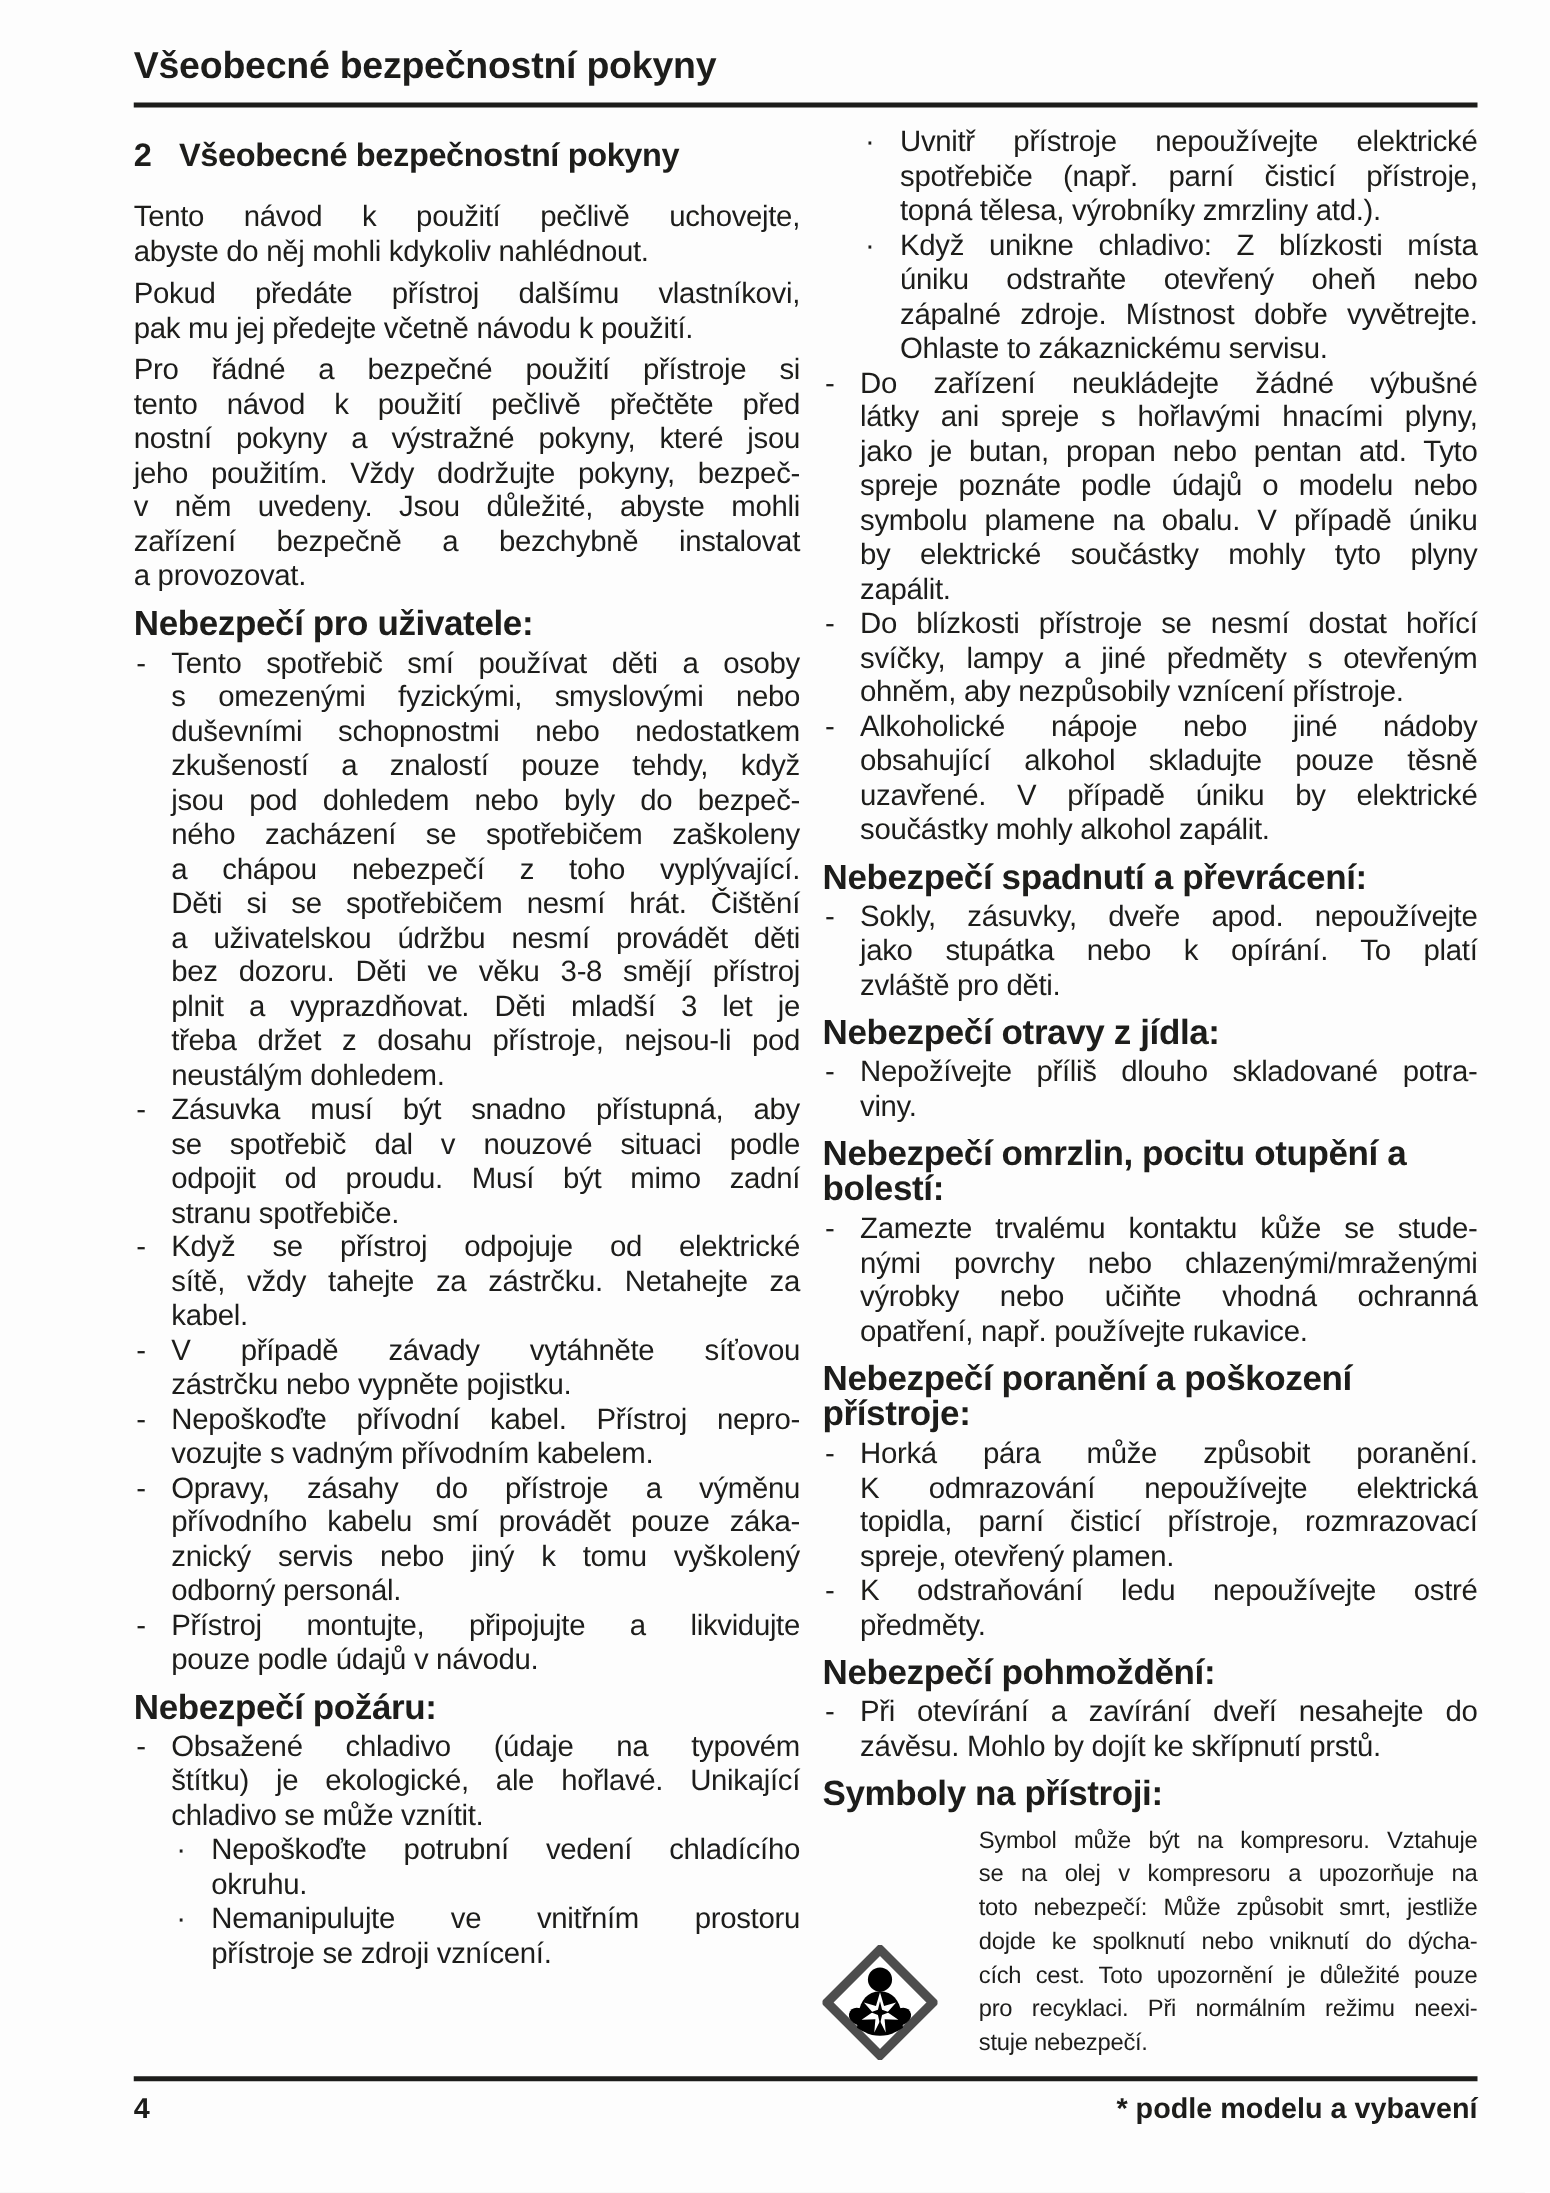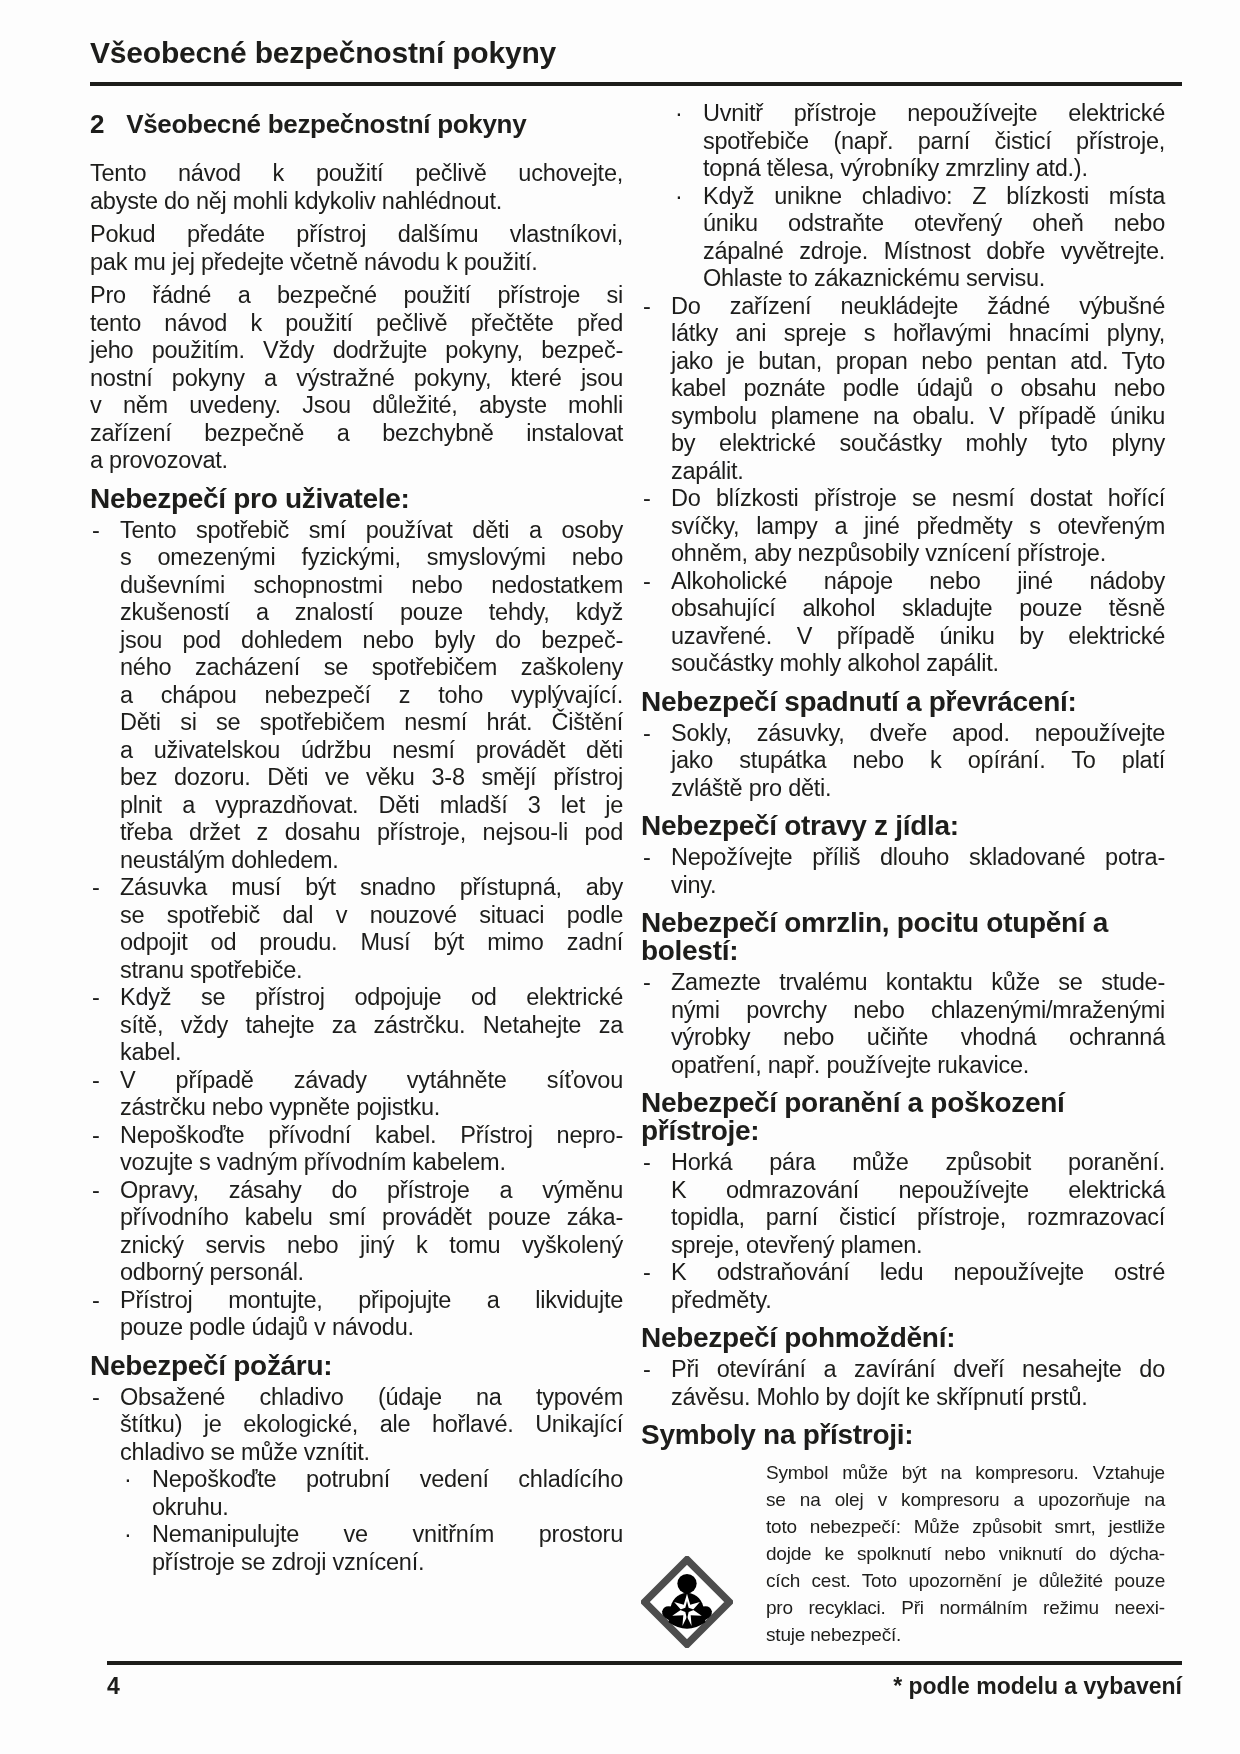--- a/index.html
+++ b/index.html
@@ -15,21 +15,21 @@
   }
   .page{
     position:relative;
     width:1240px;height:1754px;
     margin:0 auto;
     background:var(--bg);
     overflow:hidden;
   }
   .content{
     position:absolute;
-    left:90px; right:58px; top:36px;
+    left:107px; right:58px; top:36px;
   }
   .pagehead{
     font-size:30px;font-weight:bold;
     letter-spacing:-0.2px;
     padding-bottom:12px;
     border-bottom:4px solid var(--rule);
   }
   .cols{
     display:flex;
     margin-top:14px;
@@ -112,22 +112,22 @@
               <div class="ln">Tento návod k použití pečlivě uchovejte,</div>
               <div class="ln last">abyste do něj mohli kdykoliv nahlédnout.</div>
             </div>
             <div class="para">
               <div class="ln">Pokud předáte přístroj dalšímu vlastníkovi,</div>
               <div class="ln last">pak mu jej předejte včetně návodu k použití.</div>
             </div>
             <div class="para">
               <div class="ln">Pro řádné a bezpečné použití přístroje si</div>
               <div class="ln">tento návod k použití pečlivě přečtěte před</div>
+              <div class="ln">nostní pokyny a výstražné pokyny, které jsou</div>
               <div class="ln">jeho použitím. Vždy dodržujte pokyny, bezpeč-</div>
-              <div class="ln">nostní pokyny a výstražné pokyny, které jsou</div>
               <div class="ln">v něm uvedeny. Jsou důležité, abyste mohli</div>
               <div class="ln">zařízení bezpečně a bezchybně instalovat</div>
               <div class="ln last">a provozovat.</div>
             </div>
             <div class="shead">Nebezpečí pro uživatele:</div>
             <div class="item dash">
               <span class="marker">-</span>
               <div class="ln">Tento spotřebič smí používat děti a osoby</div>
               <div class="ln">s omezenými fyzickými, smyslovými nebo</div>
               <div class="ln">duševními schopnostmi nebo nedostatkem</div>
@@ -210,21 +210,21 @@
               <div class="ln">Když unikne chladivo: Z blízkosti místa</div>
               <div class="ln">úniku odstraňte otevřený oheň nebo</div>
               <div class="ln">zápalné zdroje. Místnost dobře vyvětrejte.</div>
               <div class="ln last">Ohlaste to zákaznickému servisu.</div>
             </div>
             <div class="item dash">
               <span class="marker">-</span>
               <div class="ln">Do zařízení neukládejte žádné výbušné</div>
               <div class="ln">látky ani spreje s hořlavými hnacími plyny,</div>
               <div class="ln">jako je butan, propan nebo pentan atd. Tyto</div>
-              <div class="ln">kabel poznáte podle údajů o obsahu nebo</div>
+              <div class="ln">spreje poznáte podle údajů o modelu nebo</div>
               <div class="ln">symbolu plamene na obalu. V případě úniku</div>
               <div class="ln">by elektrické součástky mohly tyto plyny</div>
               <div class="ln last">zapálit.</div>
             </div>
             <div class="item dash">
               <span class="marker">-</span>
               <div class="ln">Do blízkosti přístroje se nesmí dostat hořící</div>
               <div class="ln">svíčky, lampy a jiné předměty s otevřeným</div>
               <div class="ln last">ohněm, aby nezpůsobily vznícení přístroje.</div>
             </div>

